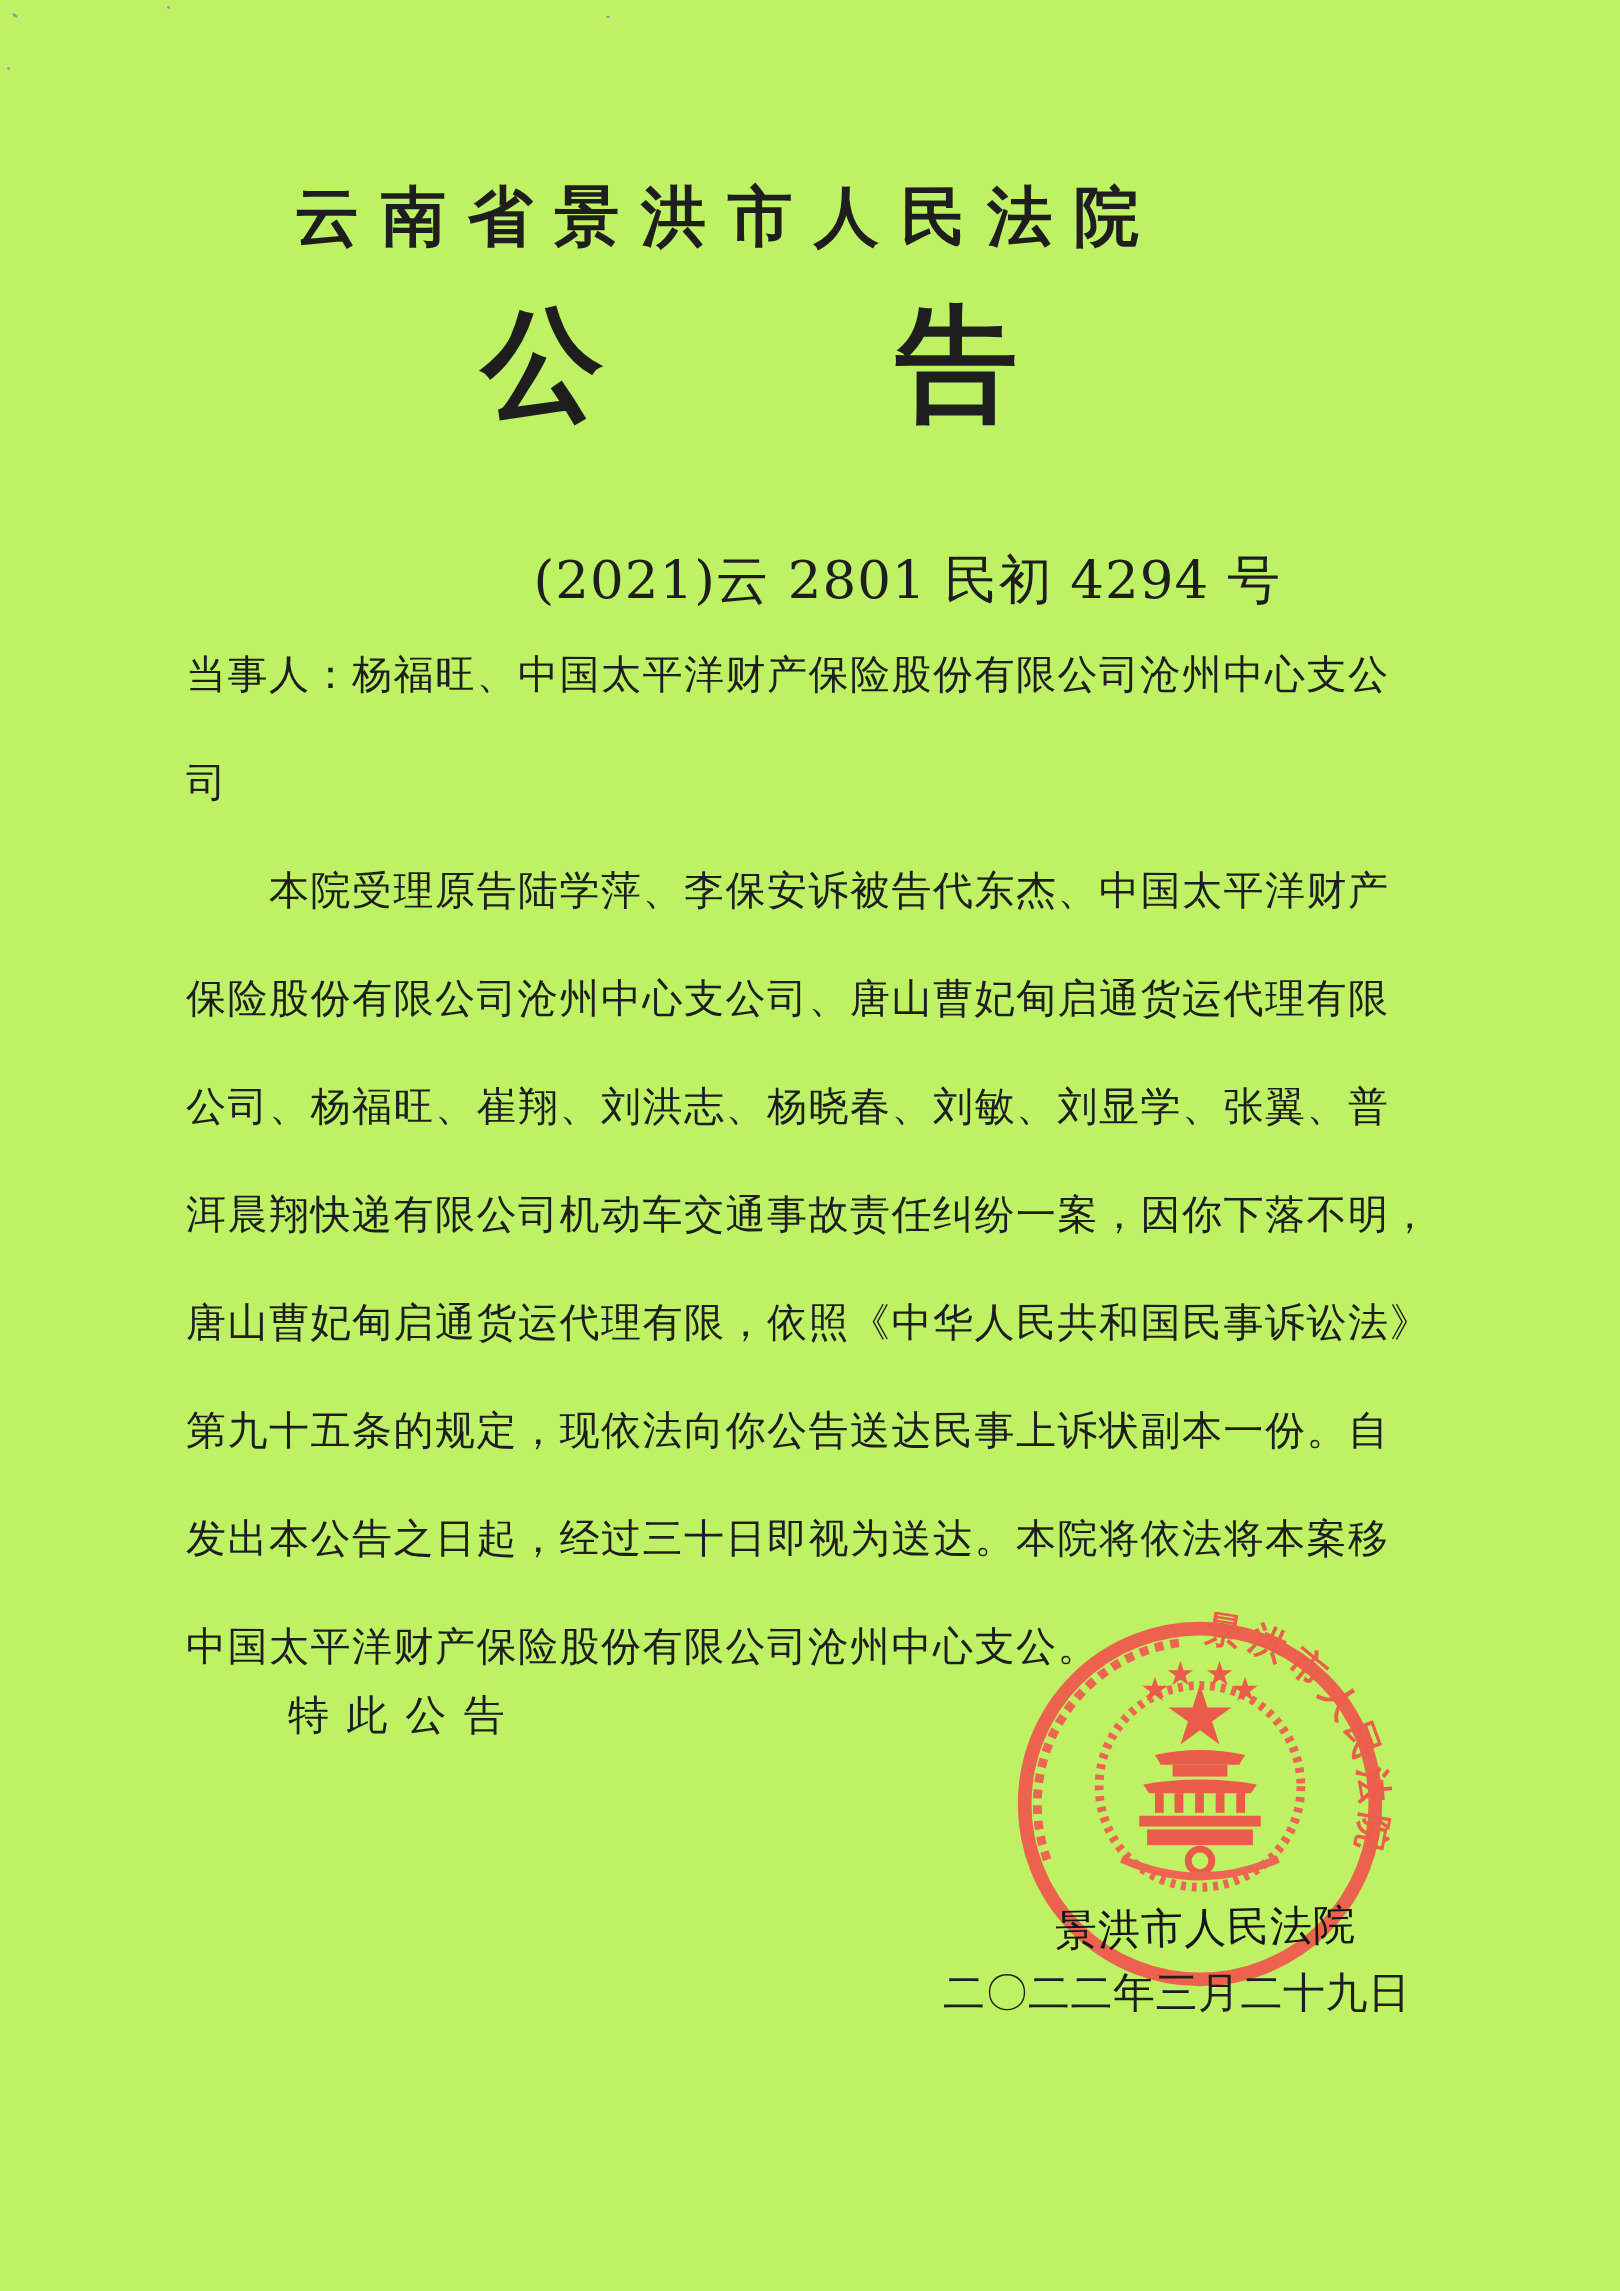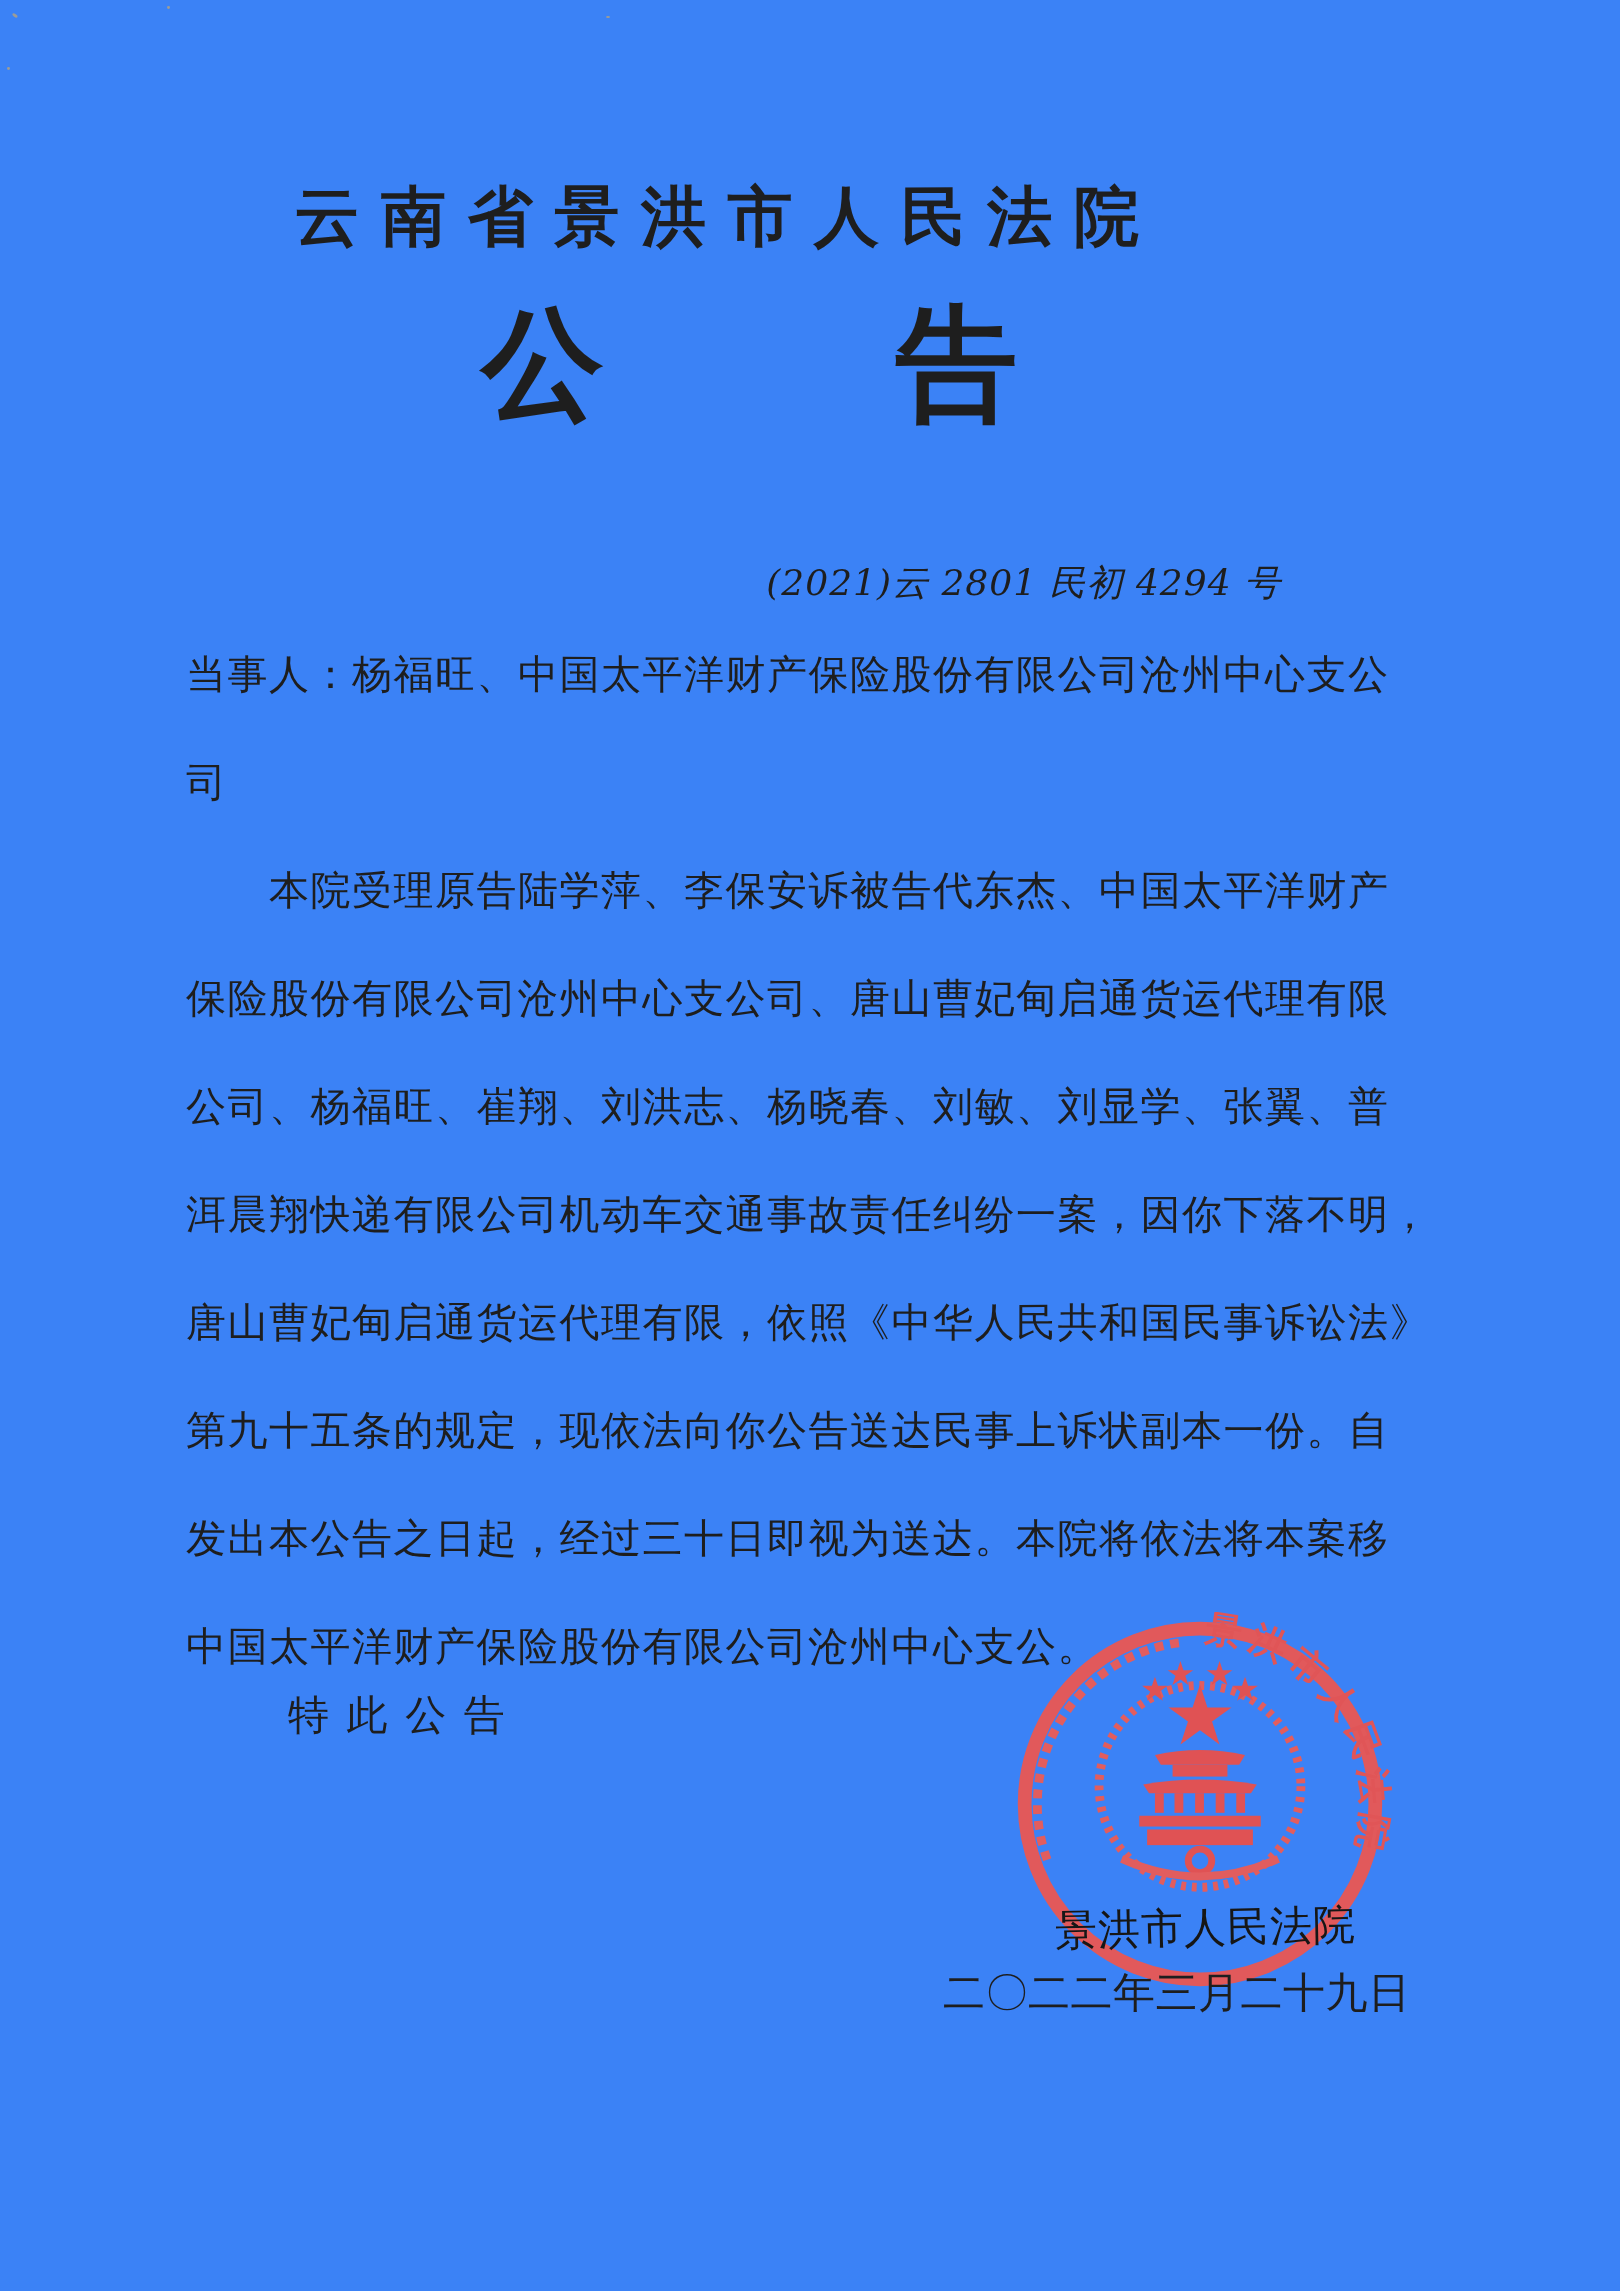--- a/index.html
+++ b/index.html
@@ -1,38 +1,38 @@
 <!DOCTYPE html>
 <html lang="zh"><head>
 <meta charset="utf-8">
 <style>
   html,body{margin:0;padding:0;background:#e8e8e8;}
   .page{
     position:relative;
     width:1620px;height:2292px;
     margin:0 auto;
-    background:#3b82f6;
+    background:#bef264;
     font-family:"DejaVu Serif","Liberation Serif",serif;
     color:#1e1e1e;
     overflow:hidden;
   }
   .court-name{
     position:absolute;top:173px;left:0;right:165px;
     text-align:center;
     font-size:65px;font-weight:600;letter-spacing:21.6px;
     white-space:nowrap;
   }
   .doc-title{
     position:absolute;top:284px;left:0;right:121px;
     display:flex;justify-content:center;gap:292px;
     font-size:122px;font-weight:700;
   }
   .case-number{
-    position:absolute;top:559px;right:339px;
-    font-size:36px;letter-spacing:1px;white-space:nowrap;font-style:italic;
+    position:absolute;top:545px;right:339px;
+    font-size:53px;letter-spacing:1px;white-space:nowrap;
   }
   .body-text{
     position:absolute;top:620px;left:186px;width:1245px;
     font-size:40px;line-height:108px;letter-spacing:1.5px;
   }
   .body-line{white-space:nowrap;height:108px;}
   .closing{
     position:absolute;top:1688px;left:288px;
     font-size:41px;letter-spacing:17.6px;white-space:nowrap;
   }

